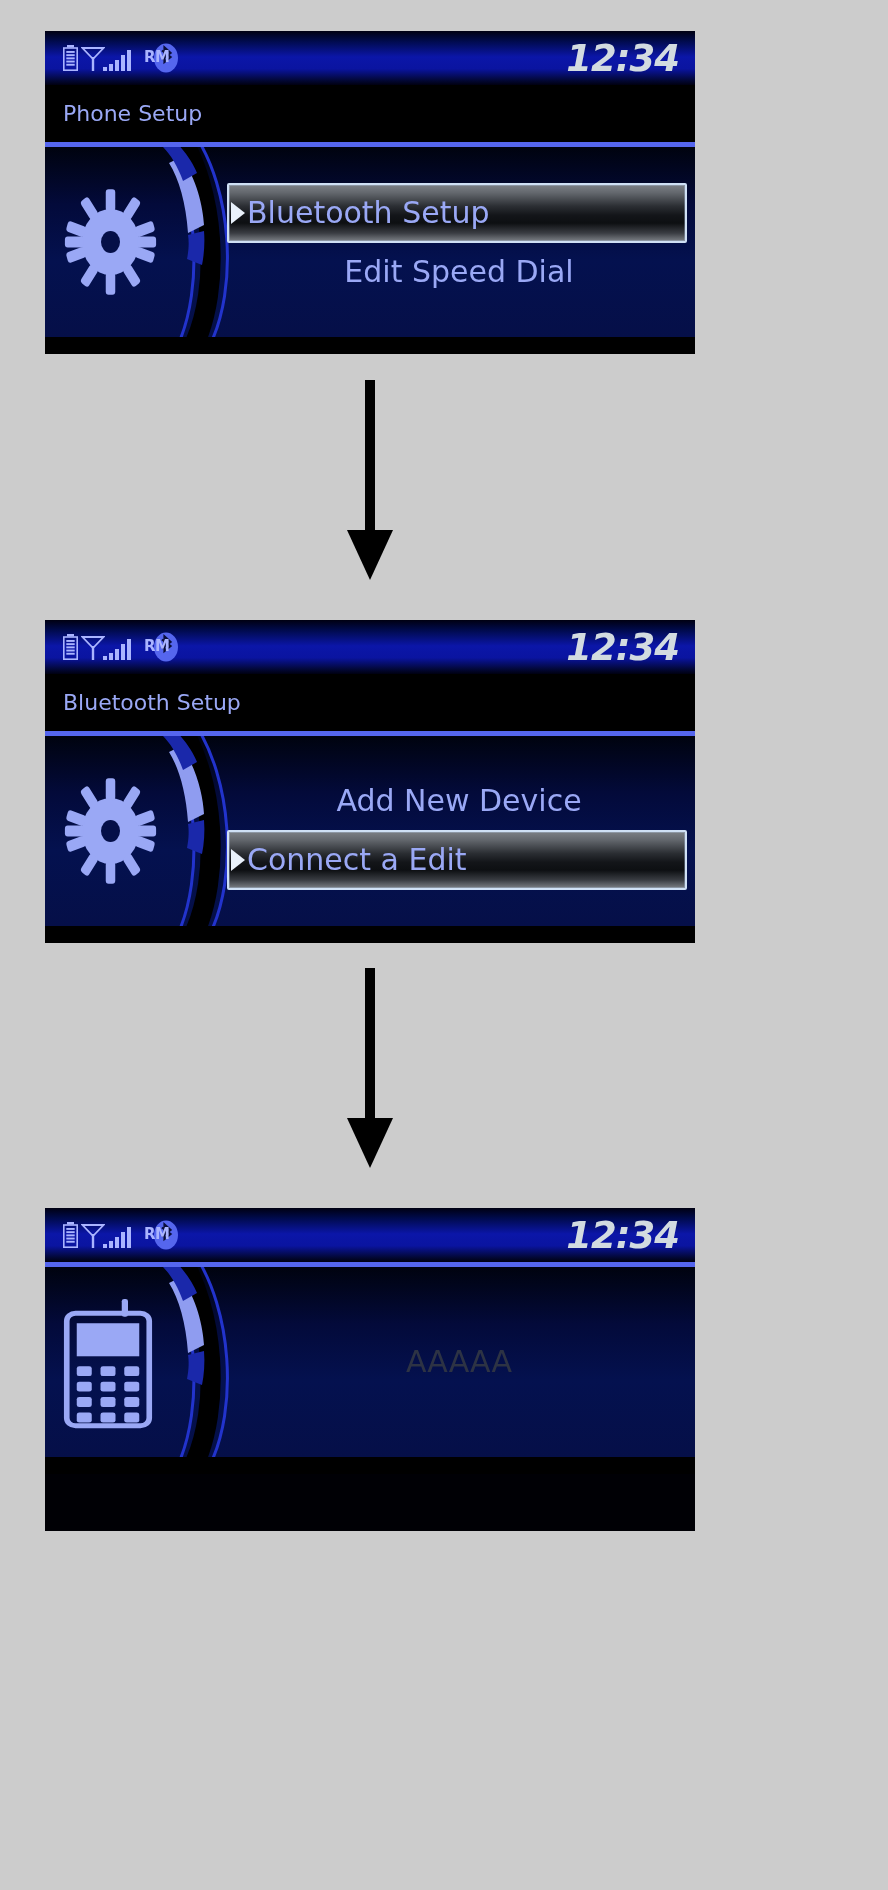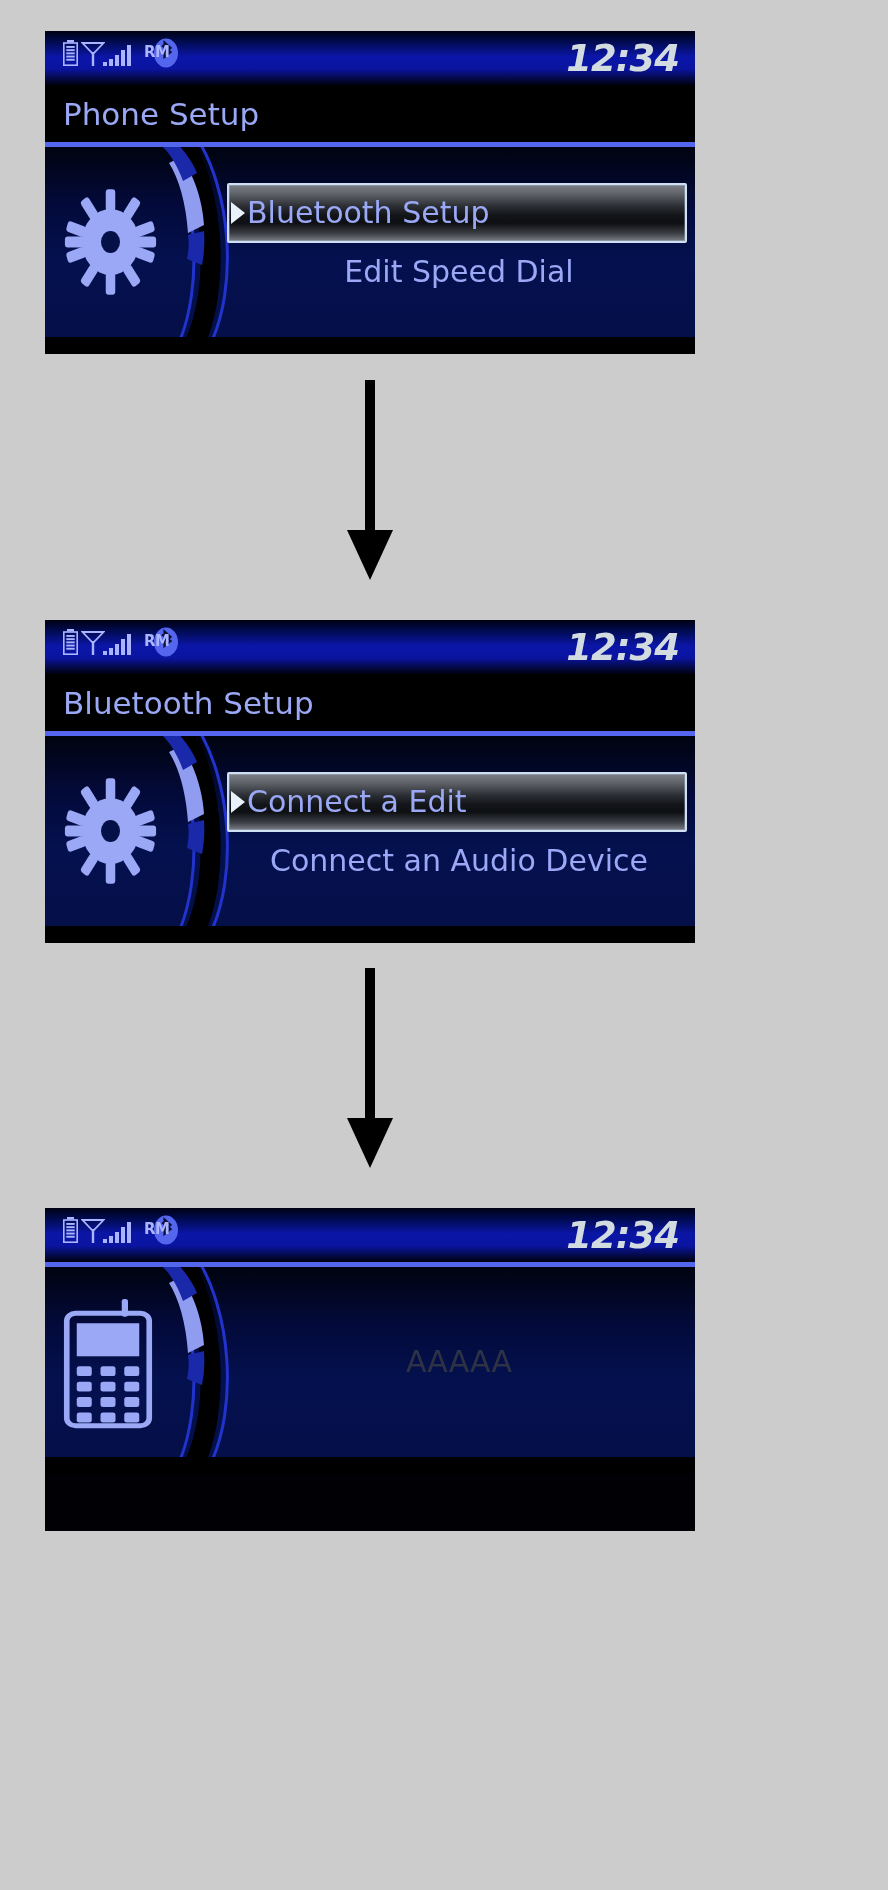--- a/index.html
+++ b/index.html
@@ -39,21 +39,21 @@
     position: relative;
     height: 54px;
     background: linear-gradient(to bottom,
        #000012 0%, #000a4a 18%, #0b16a8 48%, #0a14a0 70%, #020733 92%, #000010 100%);
     overflow: hidden;
   }
   .status-icons {
     position: absolute;
     left: 18px;
     top: 0;
-    height: 44px;
+    height: 54px;
     display: flex;
     align-items: center;
     gap: 2px;
   }
   .icon-battery { width: 15px; height: 26px; position: relative; }
   .icon-antenna { width: 24px; height: 28px; position: relative; margin-left: 1px; }
   .icon-bars { width: 36px; height: 26px; position: relative; margin-left: -4px; }
   .icon-rm {
     position: absolute;
     left: 41px;
@@ -85,21 +85,21 @@
   .title-bar {
     position: relative;
     height: 57px;
     background: #000000;
   }
   .title-text {
     position: absolute;
     left: 18px;
     top: 50%;
     transform: translateY(-50%);
-    font-size: 31px;
+    font-size: 22px;
     color: #9aa8f5;
     line-height: 1;
     white-space: nowrap;
   }
   .title-rule {
     height: 5px;
     background: #5566ee;
   }
 
   
@@ -386,26 +386,26 @@
               <rect x="45" y="78" width="10" height="20" rx="3" transform="rotate(108 50 50)"></rect>
               <rect x="45" y="2" width="10" height="20" rx="3" transform="rotate(144 50 50)"></rect>
               <rect x="45" y="78" width="10" height="20" rx="3" transform="rotate(144 50 50)"></rect>
             </g>
           </g>
           <circle cx="50" cy="50" r="10" fill="#050f48"></circle>
         </svg>
       </div>
 
       <div class="menu-list">
+        <div class="menu-row center">
+          <span class="menu-label">Add New Device</span>
+        </div>
         <div class="menu-row selected">
           <span class="sel-arrow"></span>
           <span class="menu-label">Connect a Edit</span>
-        </div>
-        <div class="menu-row center">
-          <span class="menu-label">Connect an Audio Device</span>
         </div>
       </div>
     </div>
 
     <div class="menu-bottom-rule"></div>
   </div>
 
   <div class="connector connector-2">
     <svg viewBox="0 0 60 210" width="60" height="210">
       <rect x="25" y="0" width="10" height="165" fill="#000000"></rect>

